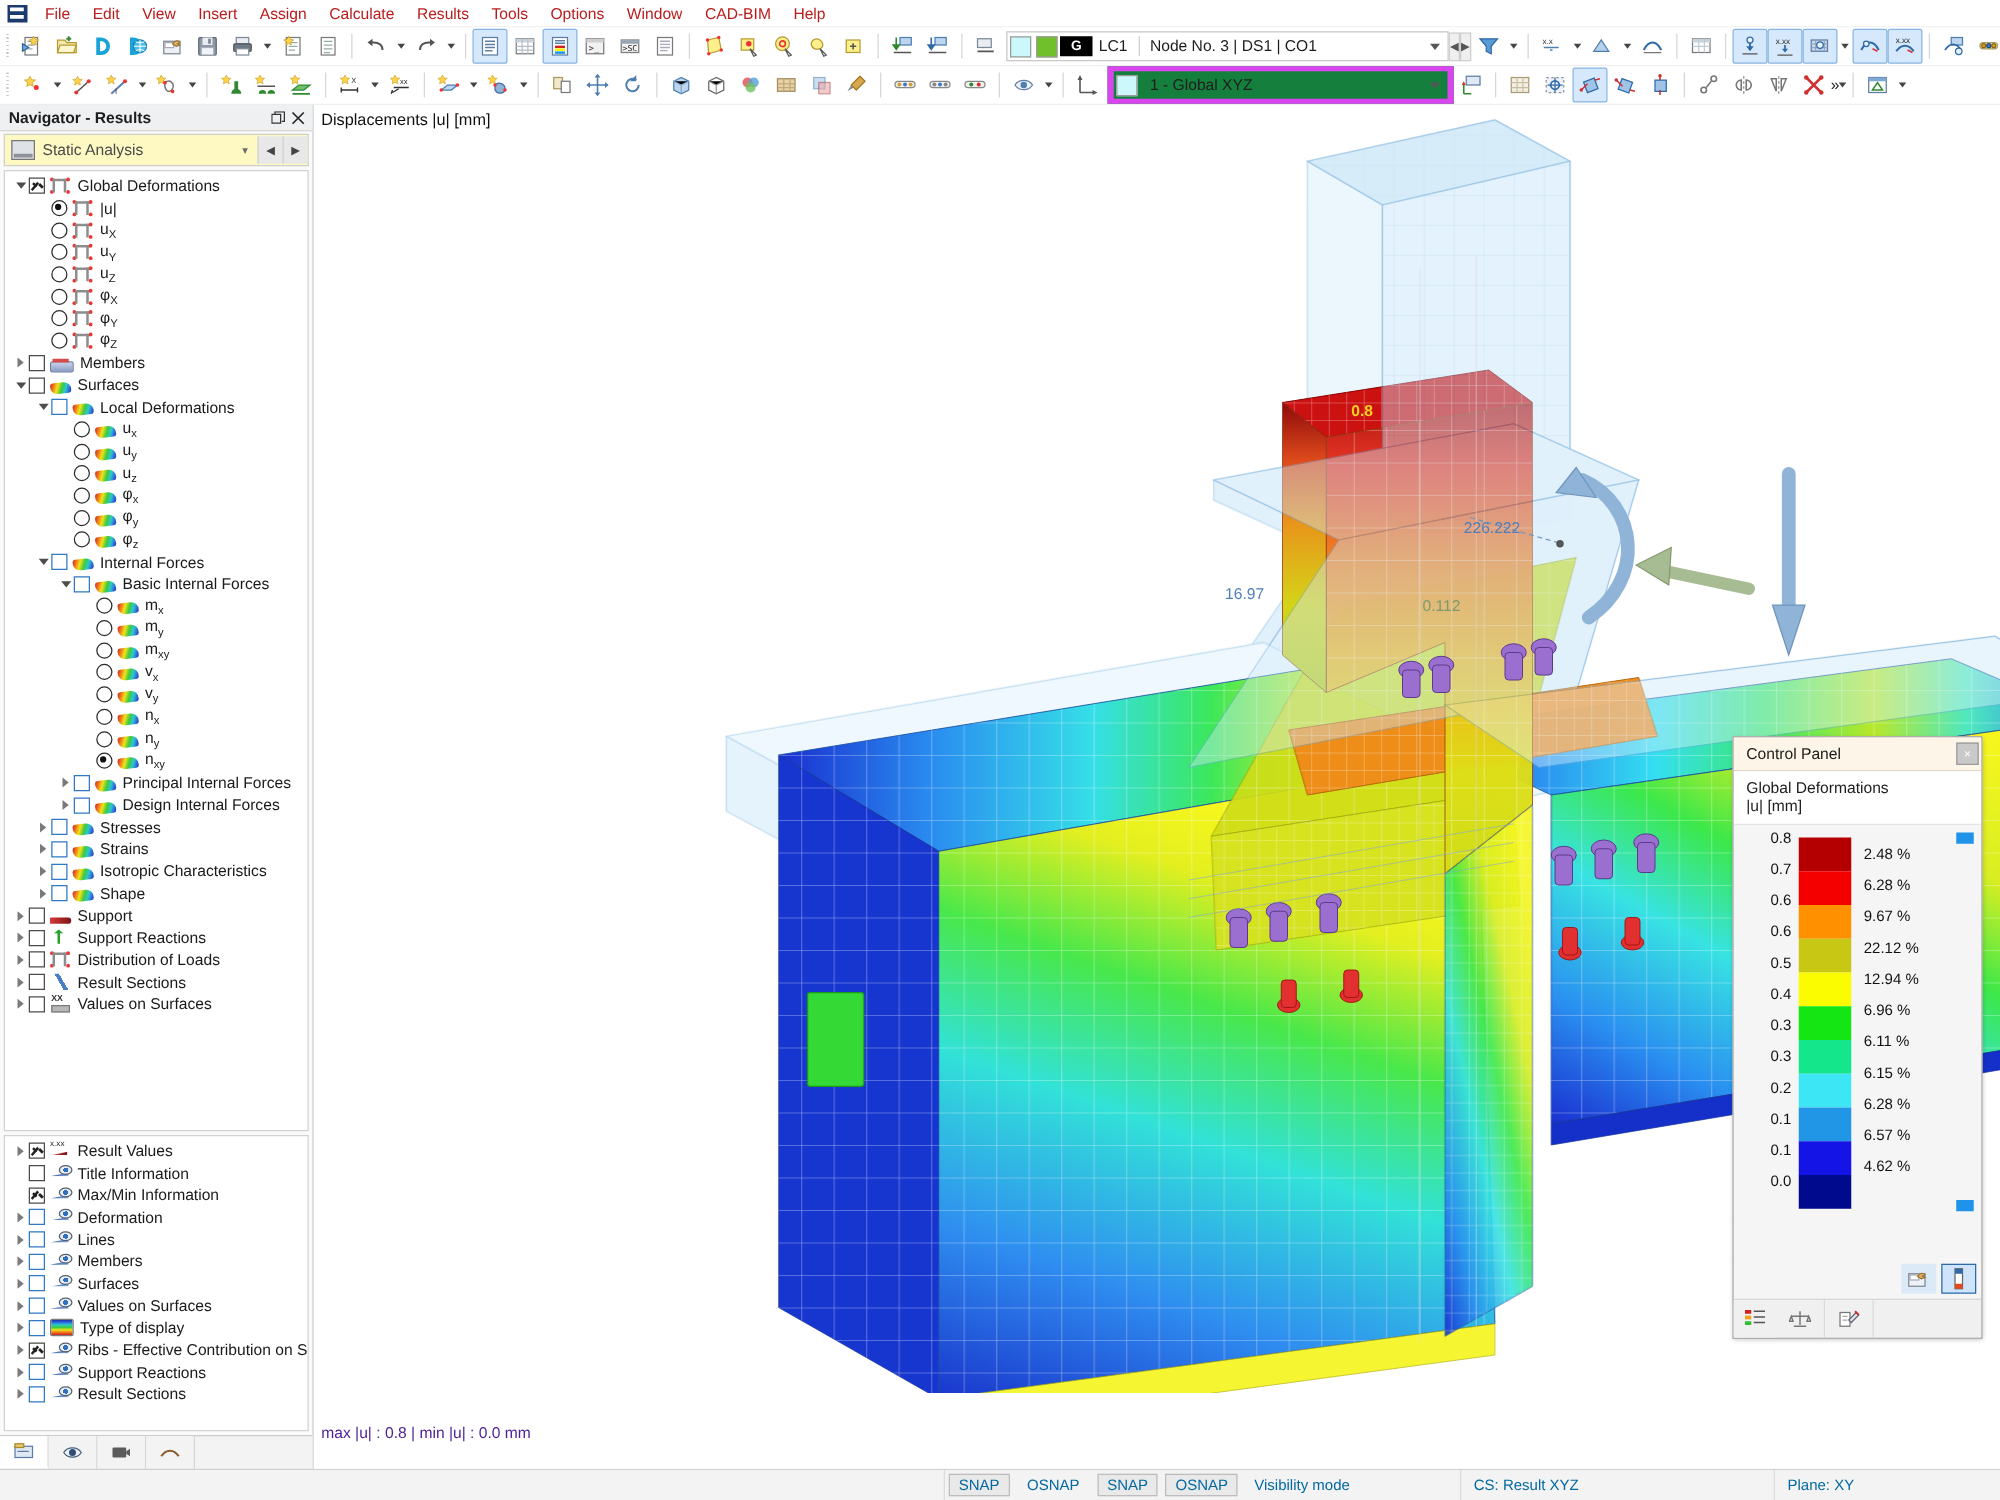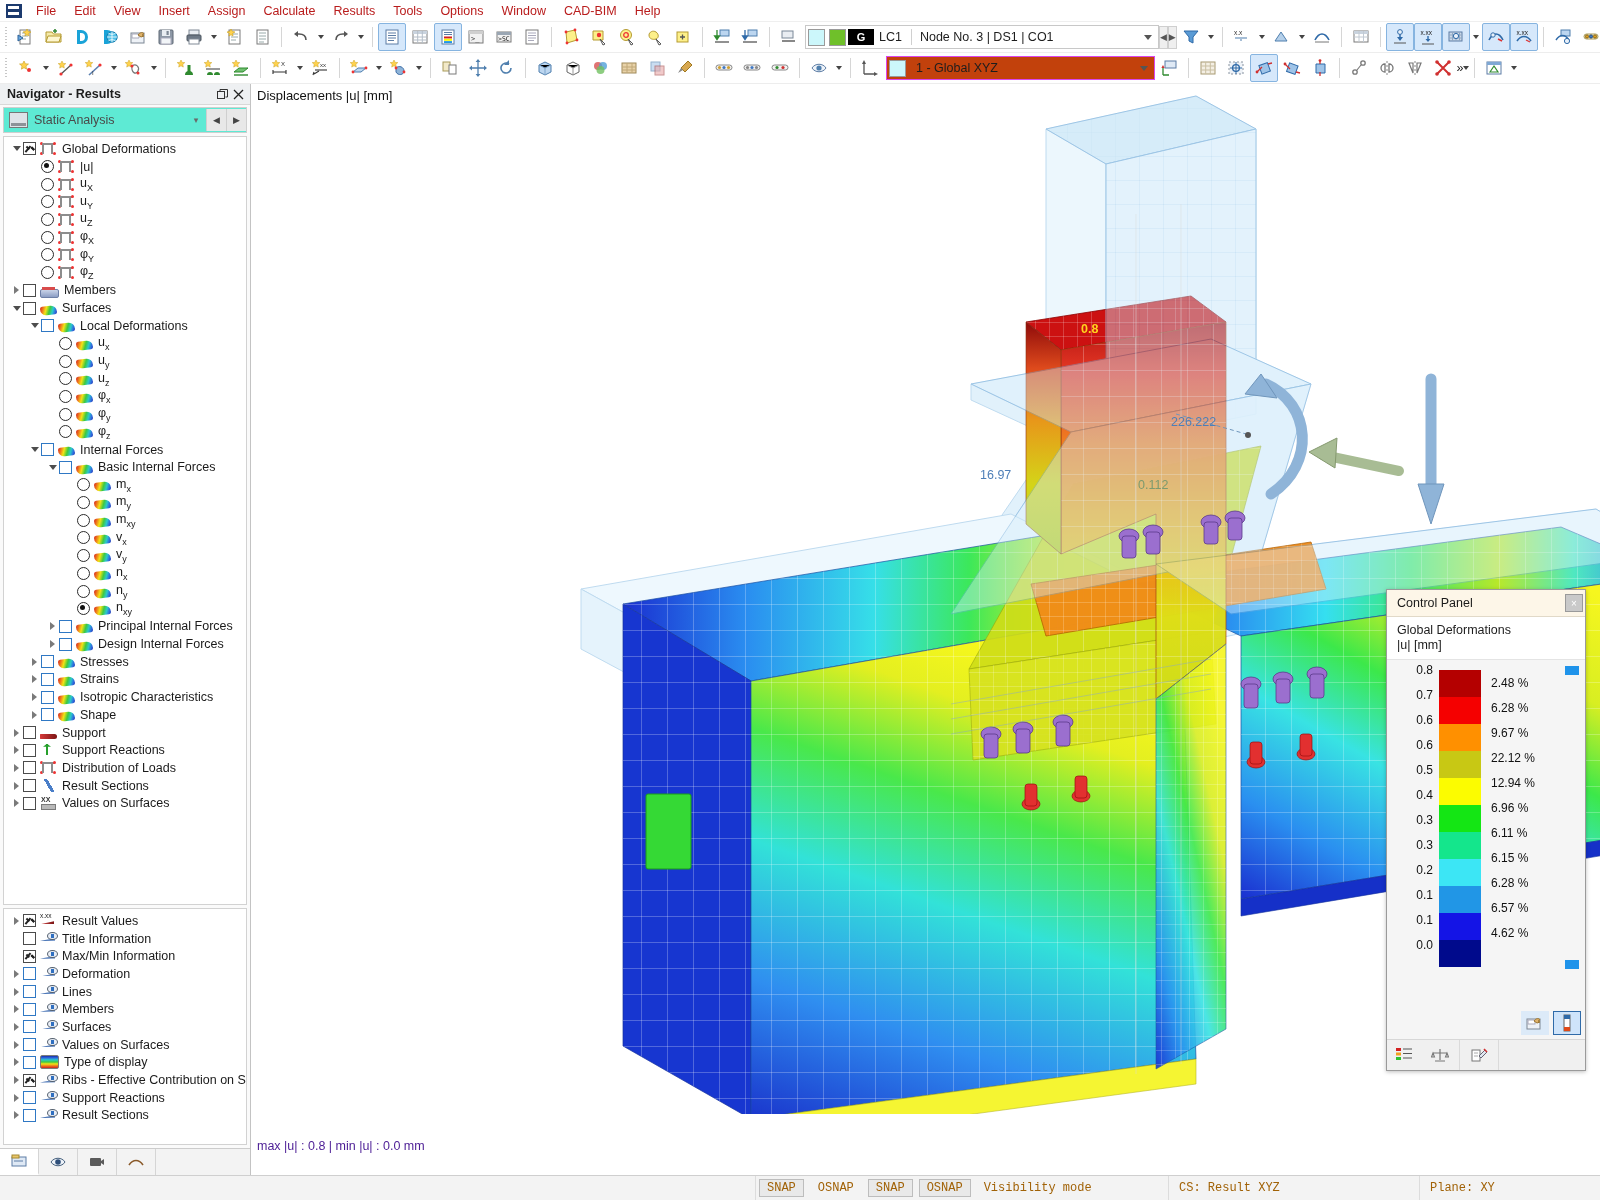--- a/index.html
+++ b/index.html
@@ -55,34 +55,34 @@
   .sw.gn{background:#6fc02a;}
   .lc-g{width:26px;height:16px;background:#000;color:#fff;font-size:11px;font-weight:bold;
     display:flex;align-items:center;justify-content:center;margin-right:3px;}
   .lc-txt{font-size:12.5px;padding:0 9px 0 2px;}
   .lc-div{width:1px;height:16px;background:#d0d0d0;}
   .lc-desc{font-size:12.5px;padding:0 8px;min-width:210px;}
   .lc-car{width:20px;height:20px;display:flex;align-items:center;justify-content:center;}
   .lc-car:after{content:"";border-left:4px solid transparent;border-right:4px solid transparent;border-top:5px solid #555;}
   .navbtn{width:19px;height:21px;background:#efefef;border:1px solid #cfcfcf;display:flex;
     align-items:center;justify-content:center;font-size:9px;color:#555;}
-  .cs-wrap{display:flex;align-items:center;height:22px;border:1px solid #d946ef;background:#c2410c;margin-left:2px;}
+  .cs-wrap{display:flex;align-items:center;height:22px;border:5px solid #d946ef;background:#15803d;margin-left:2px;}
 
   
   .body{flex:1 1 auto;display:flex;min-height:0;}
 
   
   .nav{width:250px;flex:0 0 250px;display:flex;flex-direction:column;
     border-right:1px solid #c3c3c3;background:#fafafa;}
   .nav-head{height:20px;background:#eef0f2;display:flex;align-items:center;
     padding:0 4px 0 7px;border-bottom:1px solid #d8d8d8;}
   .nav-head .t{font-weight:bold;font-size:12.5px;flex:1;}
   .nav-head .b{width:16px;height:16px;display:flex;align-items:center;justify-content:center;
     font-size:11px;color:#333;}
-  .nav-sel{height:24px;background:#5eead4;display:flex;align-items:center;margin:2px 3px 0 3px;
+  .nav-sel{height:24px;background:#fef9c3;display:flex;align-items:center;margin:2px 3px 0 3px;
     border:1px solid #cfcfcf;}
   .nav-sel .ic{width:17px;height:14px;margin:0 6px 0 5px;border:1px solid #777;background:#dfe3e8;position:relative;}
   .nav-sel .ic:after{content:"";position:absolute;left:1px;bottom:1px;right:1px;height:3px;background:#8d9298;}
   .nav-sel .lbl{flex:1;font-size:12.5px;color:#4a4a4a;}
   .nav-sel .cr{width:20px;text-align:center;color:#6a6a6a;font-size:9px;}
   .nav-sel .ab{width:19px;height:22px;background:#e8e8e8;border-left:1px solid #cfcfcf;
     display:flex;align-items:center;justify-content:center;font-size:9px;color:#444;}
   .nav-tree{flex:1 1 auto;overflow:hidden;background:#ffffff;margin:3px 3px 0 3px;
     border:1px solid #d2d2d2;padding-top:3px;}
   .nav-tree2{height:232px;flex:0 0 232px;overflow:hidden;background:#ffffff;margin:3px;
@@ -178,21 +178,21 @@
   .cp-tools{background:#f5f5f5;display:flex;justify-content:flex-end;padding:2px 4px 4px 0;gap:4px;}
   .cpt{width:26px;height:22px;border:1px solid transparent;display:flex;align-items:center;justify-content:center;}
   .cpt.sel{background:#cfe4fa;border:1px solid #2f6aa8;}
   .cpt.soft{background:#dceaf8;}
   .cp-tabs{height:30px;background:#f0f0f0;border-top:1px solid #d7d7d7;display:flex;align-items:stretch;}
   .cpb{width:38px;display:flex;align-items:center;justify-content:center;border-right:1px solid #dadada;}
   .cpb.first{border-right:none;width:34px;background:#f0f0f0;}
 
   
   .statusbar{height:24px;flex:0 0 24px;background:#f3f3f3;border-top:1px solid #cfcfcf;
-    display:flex;align-items:center;font-size:12px;color:#a16207;font-family:Liberation Mono, monospace;}
+    display:flex;align-items:center;font-size:12px;color:#0369a1;}
   .sb-left{width:755px;flex:0 0 755px;height:24px;border-right:1px solid #dcdcdc;}
   .sbtn{padding:1px 7px;margin:0 3px;border:1px solid #bdbdbd;background:#e9e9e9;font-size:12px;}
   .sbtn.flat{border-color:transparent;background:transparent;}
   .sb-cell{padding:0 10px;height:24px;display:flex;align-items:center;border-right:1px solid #dcdcdc;}
   .sb-cell.grow{flex:1;}
 
   svg{display:block;}
 </style>
 </head>
 <body>

